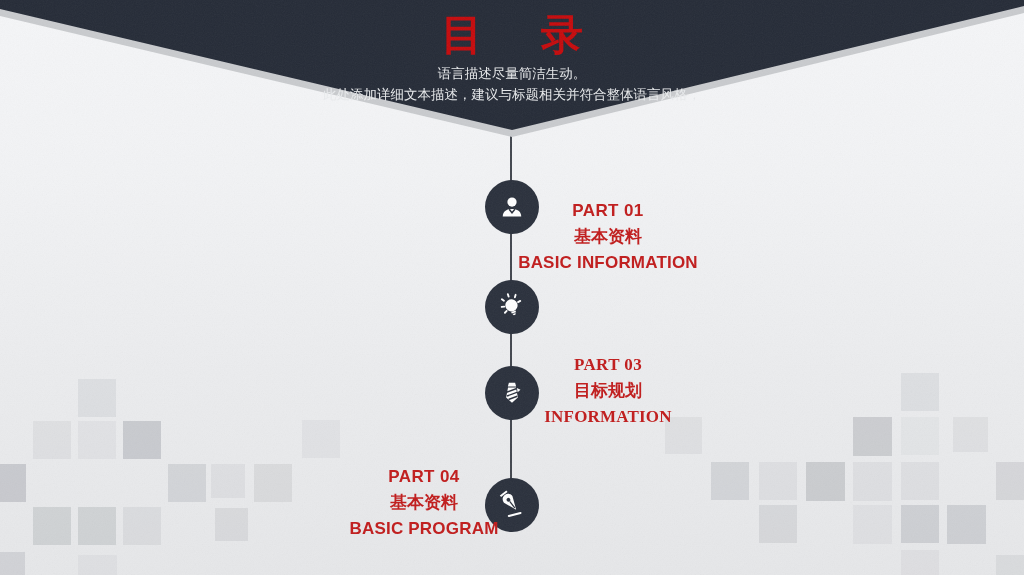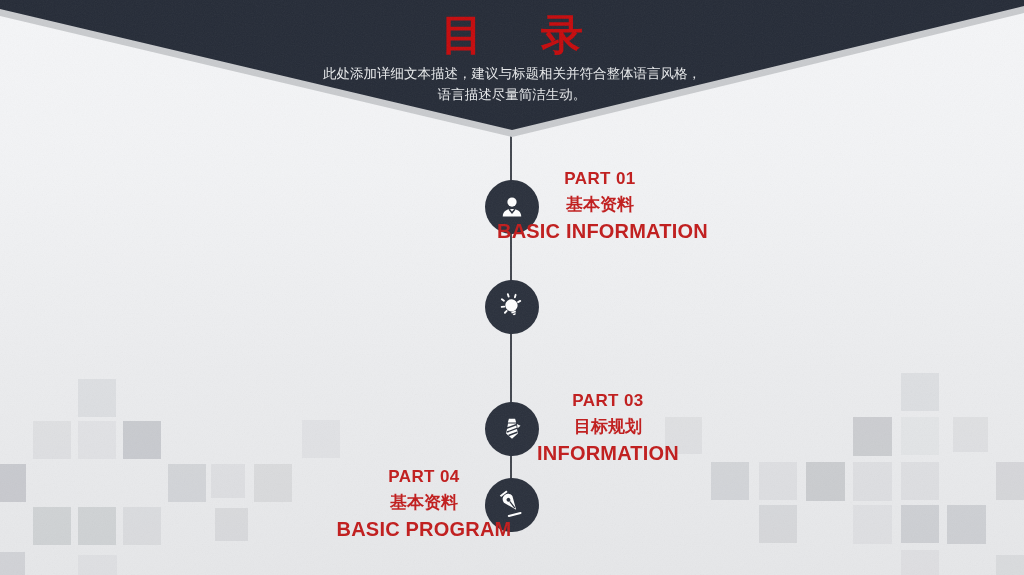--- a/index.html
+++ b/index.html
@@ -40,28 +40,28 @@
     background:var(--line-gray);z-index:2;}
   
   .toc-item{position:absolute;z-index:3;cursor:pointer;}
   .toc-circle{
     position:absolute;width:54px;height:54px;border-radius:50%;
     background:var(--circle-navy);display:flex;align-items:center;justify-content:center;
   }
   .toc-text{position:absolute;top:0;text-align:center;color:var(--red);line-height:26px;white-space:nowrap;}
   .toc-part{font-size:17px;font-weight:700;letter-spacing:.4px;}
   .toc-zh{font-size:17px;font-weight:600;}
-  .toc-en{font-size:20px;font-weight:600;letter-spacing:.2px;}
+  .toc-en{font-size:17px;font-weight:600;letter-spacing:.2px;}
   .item1{left:485px;top:166px;width:226px;height:80px;}
   .item1 .toc-circle{left:0;top:14px;}
-  .item1 .toc-text{left:12px;width:206px;}
+  .item1 .toc-text{left:20px;width:206px;margin-top:32px;}
   .item2{left:320px;top:266px;width:219px;height:80px;}
   .item2 .toc-circle{left:165px;top:14px;}
   .item2 .toc-text{left:0;width:200px;}
-  .item3{left:485px;top:388px;width:226px;height:80px;}
+  .item3{left:485px;top:352px;width:226px;height:80px;font-family:Liberation Serif, serif;}
   .item3 .toc-circle{left:0;top:14px;}
   .item3 .toc-text{left:20px;width:206px;}
   .item4{left:320px;top:464px;width:219px;height:80px;}
   .item4 .toc-circle{left:165px;top:14px;}
   .item4 .toc-text{left:4px;width:200px;}
   .toc-icon{display:block;}
   .noise{position:absolute;inset:0;z-index:50;pointer-events:none;opacity:.5;}
 </style>
 </head>
 <body>
@@ -107,22 +107,22 @@
     <polygon class="header-band" points="0,0 1024,0 1024,13 512,137 0,16"></polygon>
     <polygon class="header-dark" points="0,0 1024,0 1024,6 512,130 0,9"></polygon>
   </svg>
 
   <div class="header-text">
     <div class="slide-title">
       <span>目</span>
       <span>录</span>
     </div>
     <div class="slide-subtitle">
+      <div>语言描述尽量简洁生动。</div>
       <div>此处添加详细文本描述，建议与标题相关并符合整体语言风格，</div>
-      <div>语言描述尽量简洁生动。</div>
     </div>
   </div>
 
   <div class="timeline"></div>
 
   <div class="toc-item item1">
     <div class="toc-circle">
       <svg class="toc-icon" width="30" height="30" viewBox="0 0 24 24">
         <circle cx="12" cy="8" r="3.7" fill="#ffffff"></circle>
         <path d="M4.6 19.6 c0-4.3 3.4-6.1 7.4-6.1 s7.4 1.8 7.4 6.1 z" fill="#ffffff"></path>

